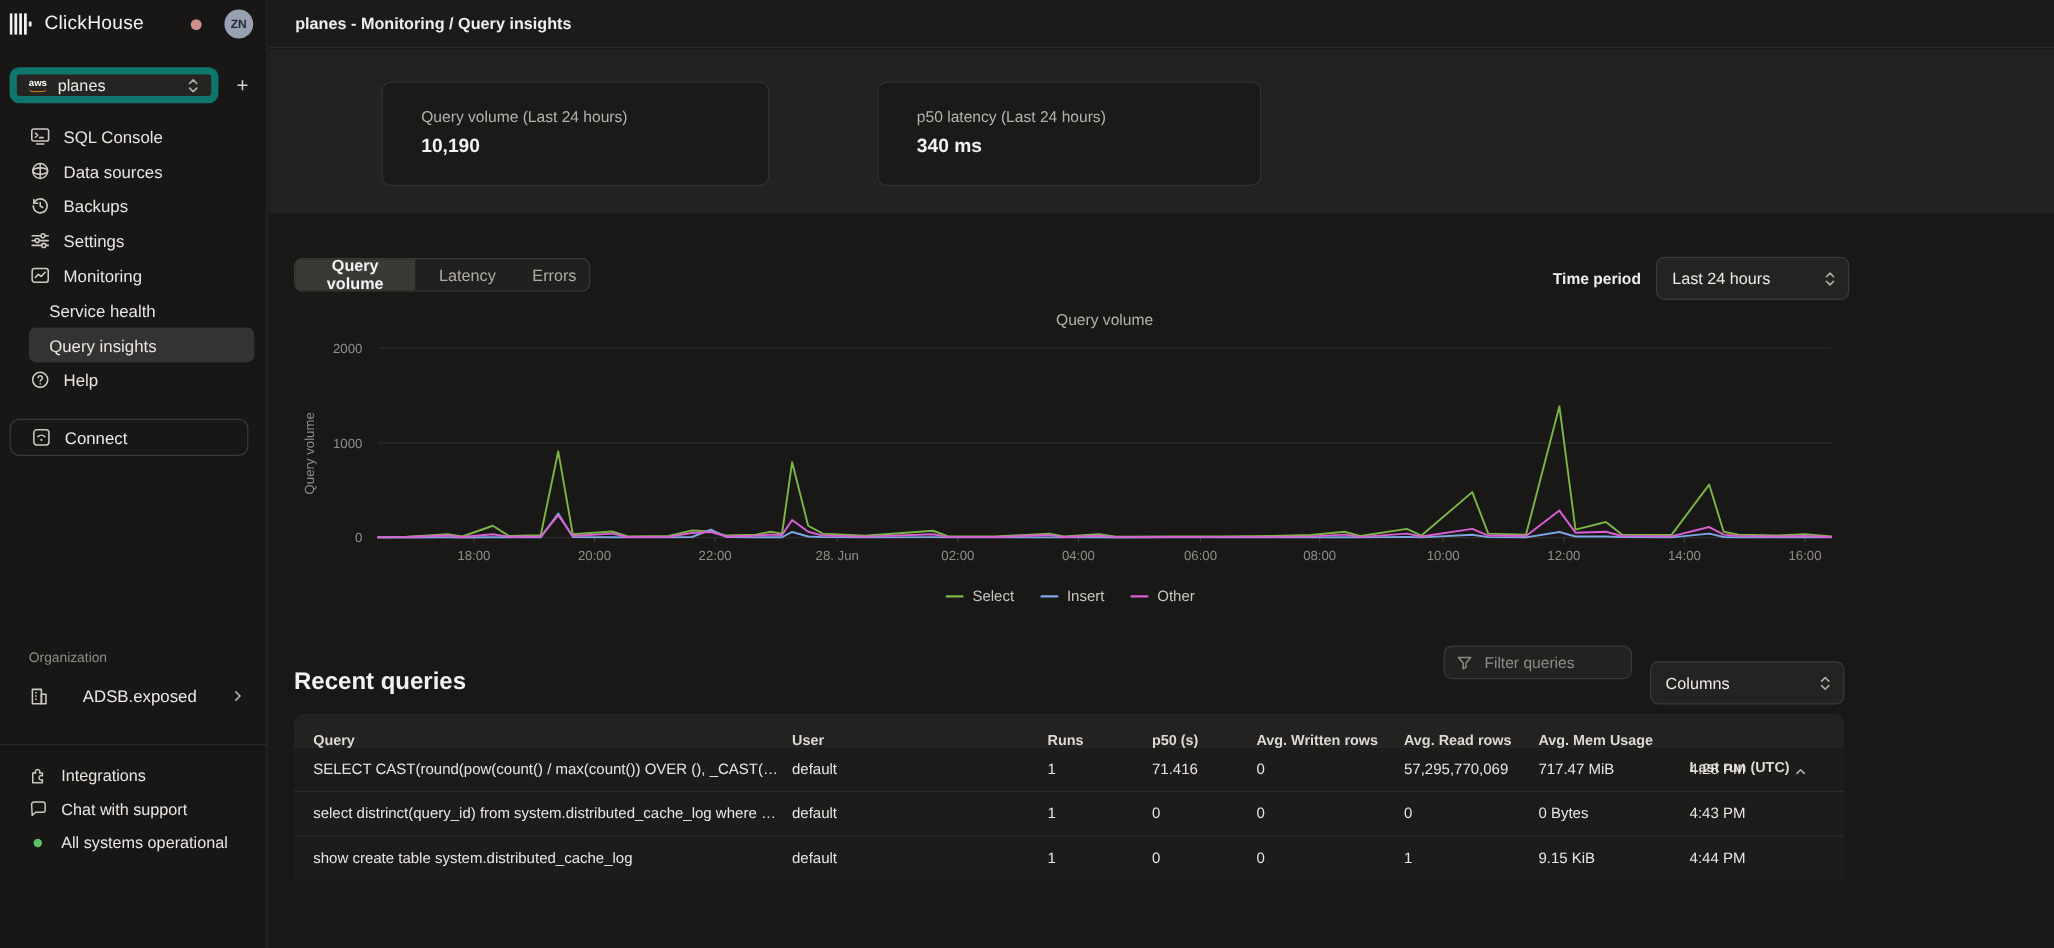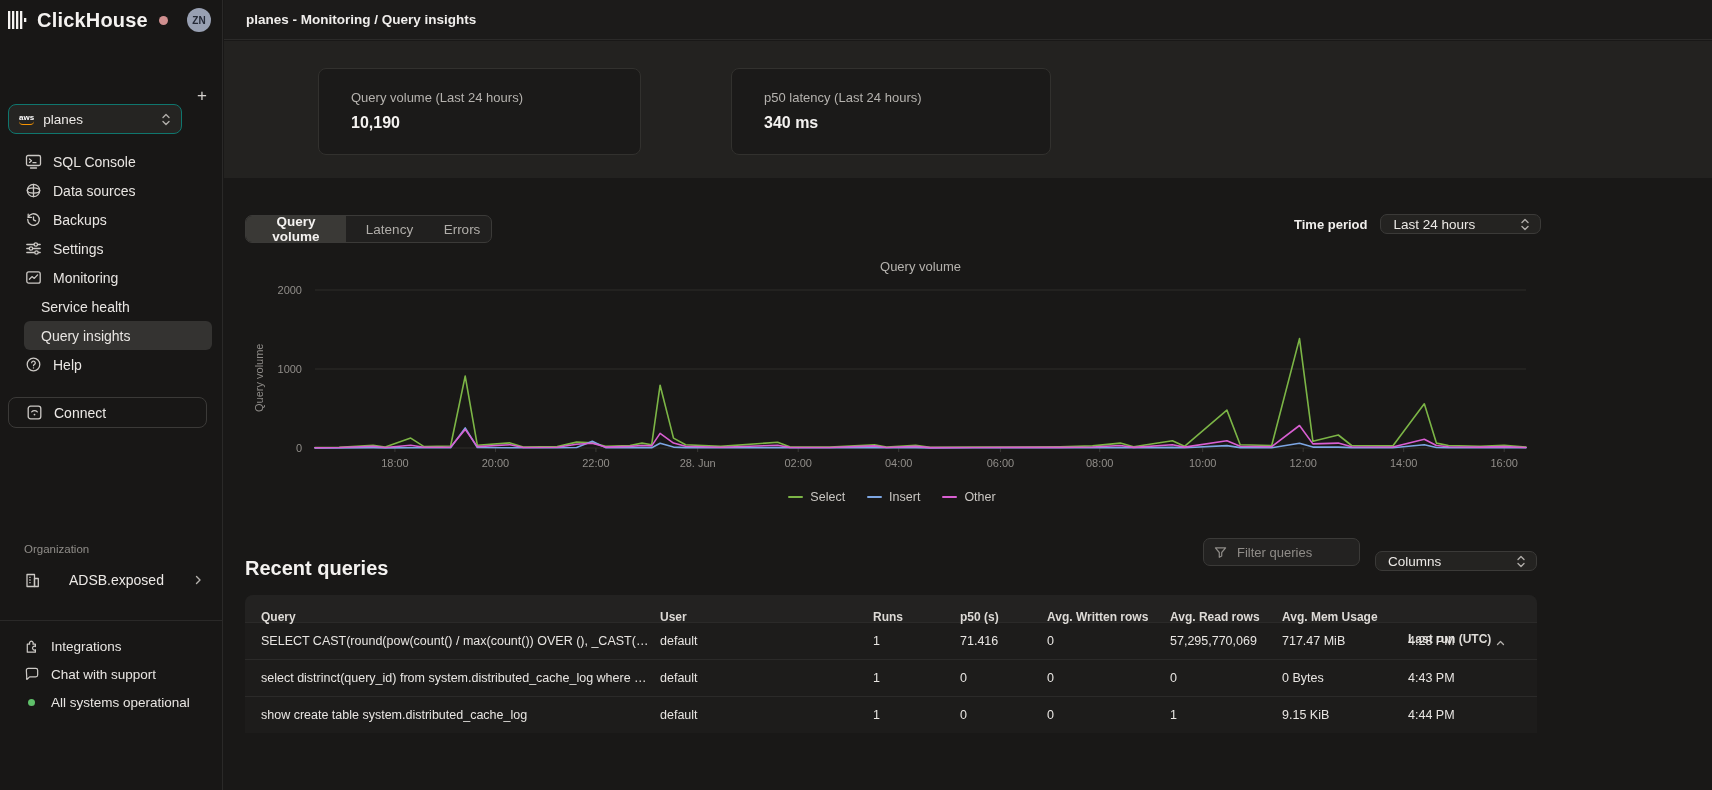--- a/index.html
+++ b/index.html
@@ -8,28 +8,28 @@
     width:1712px; height:790px; overflow:hidden; position:relative;
     background:#191817; color:#ece9e6;
     font-family:"Liberation Sans", sans-serif; font-size:14px;
   }
   svg { display:block; }
 
   
   .sidebar { position:absolute; left:0; top:0; width:223px; height:790px;
     background:#181716; border-right:1px solid #2a2928; }
   .sb-top { display:flex; align-items:center; height:40px; padding:0 11px 0 8px; }
-  .logo-text { font-weight:bold; font-size:20px; margin-left:7px; color:#f4f2f0; letter-spacing:.2px; }
+  .logo-text { font-weight:normal; font-size:16px; margin-left:7px; color:#f4f2f0; letter-spacing:.2px; }
   .notif-dot { width:9px; height:9px; border-radius:50%; background:#d08f8f; margin-left:auto; margin-right:19px; }
   .avatar { width:24px; height:24px; border-radius:50%; background:#98a0b2; color:#242936;
     font-size:10px; font-weight:bold; display:flex; align-items:center; justify-content:center; cursor:pointer; }
   .service-row { display:flex; align-items:center; margin:16px 8px 0 8px; gap:8px; }
-  .service-select { flex:1; height:30px; background:#252422; border:1px solid #0f766e; border-radius:8px;
+  .service-select { flex:1; height:30px; background:#252422; border:6px solid #0f766e; border-radius:8px;
     display:flex; align-items:center; gap:9px; padding:0 10px; color:#ece9e6; font-size:13.5px; cursor:pointer;
-    font-family:inherit;margin-top:48px; }
+    font-family:inherit; }
   .aws-mark { font-size:8px; font-weight:bold; color:#fff; line-height:1; }
   .aws-mark::after { content:''; display:block; height:3px; border-bottom:1.6px solid #f79400;
     border-radius:0 0 7px 7px; margin-top:-1px; }
   .service-select .updown { margin-left:auto; }
   .add-btn { width:24px; height:24px; background:transparent; border:none; color:#d5d2cf;
     font-size:17px; line-height:1; cursor:pointer; padding:0; }
   .menu { margin-top:13px; }
   .mi { display:flex; align-items:center; gap:11px; height:29px; margin:0 10px 0 24px; padding-left:1px;
     font-size:14px; color:#e8e5e2; cursor:pointer; border-radius:6px; white-space:nowrap; }
   .mi .ic { width:17px; height:17px; flex:none; color:#ccc9c5; }
@@ -71,21 +71,21 @@
 
   .tab-group { position:absolute; left:21px; top:37px; height:28px; display:flex;
     border:1px solid #3b3a38; border-radius:7px; overflow:hidden; background:#21201f; }
   .tab { border:none; background:transparent; color:#b0ada9; font-size:13.5px; font-family:inherit;
     cursor:pointer; display:flex; align-items:center; justify-content:center; }
   .tab.t1 { width:100px; } .tab.t2 { width:87px; } .tab.t3 { width:58px; }
   .tab.active { background:#3a3936; color:#f4f2f0; font-weight:bold; }
 
   .time-row { position:absolute; left:1070px; top:36px; display:flex; align-items:center; gap:13px; }
   .time-label { font-size:13px; font-weight:bold; color:#f0eeec; }
-  .select-ctrl { width:161px; height:20px; background:#242321; border:1px solid #3b3a38; border-radius:7px;
+  .select-ctrl { width:161px; height:36px; background:#242321; border:1px solid #3b3a38; border-radius:7px;
     display:flex; align-items:center; justify-content:space-between; padding:0 10px 0 12px;
     color:#ece9e6; font-size:13.5px; font-family:inherit; cursor:pointer; }
 
   .chart-title { position:absolute; left:91px; top:81px; width:1211px; text-align:center;
     font-size:13px; color:#b5b2ae; }
   .chart-wrap { position:absolute; left:21px; top:100px; width:1294px; height:200px; }
   .chart-ylabel { position:absolute; left:8px; top:134px; transform:rotate(-90deg);
     transform-origin:top left; font-size:11px; color:#8f8c89; white-space:nowrap; }
   .legend { position:absolute; left:21px; top:312px; width:1294px; display:flex;
     justify-content:center; gap:22px; align-items:center; }

